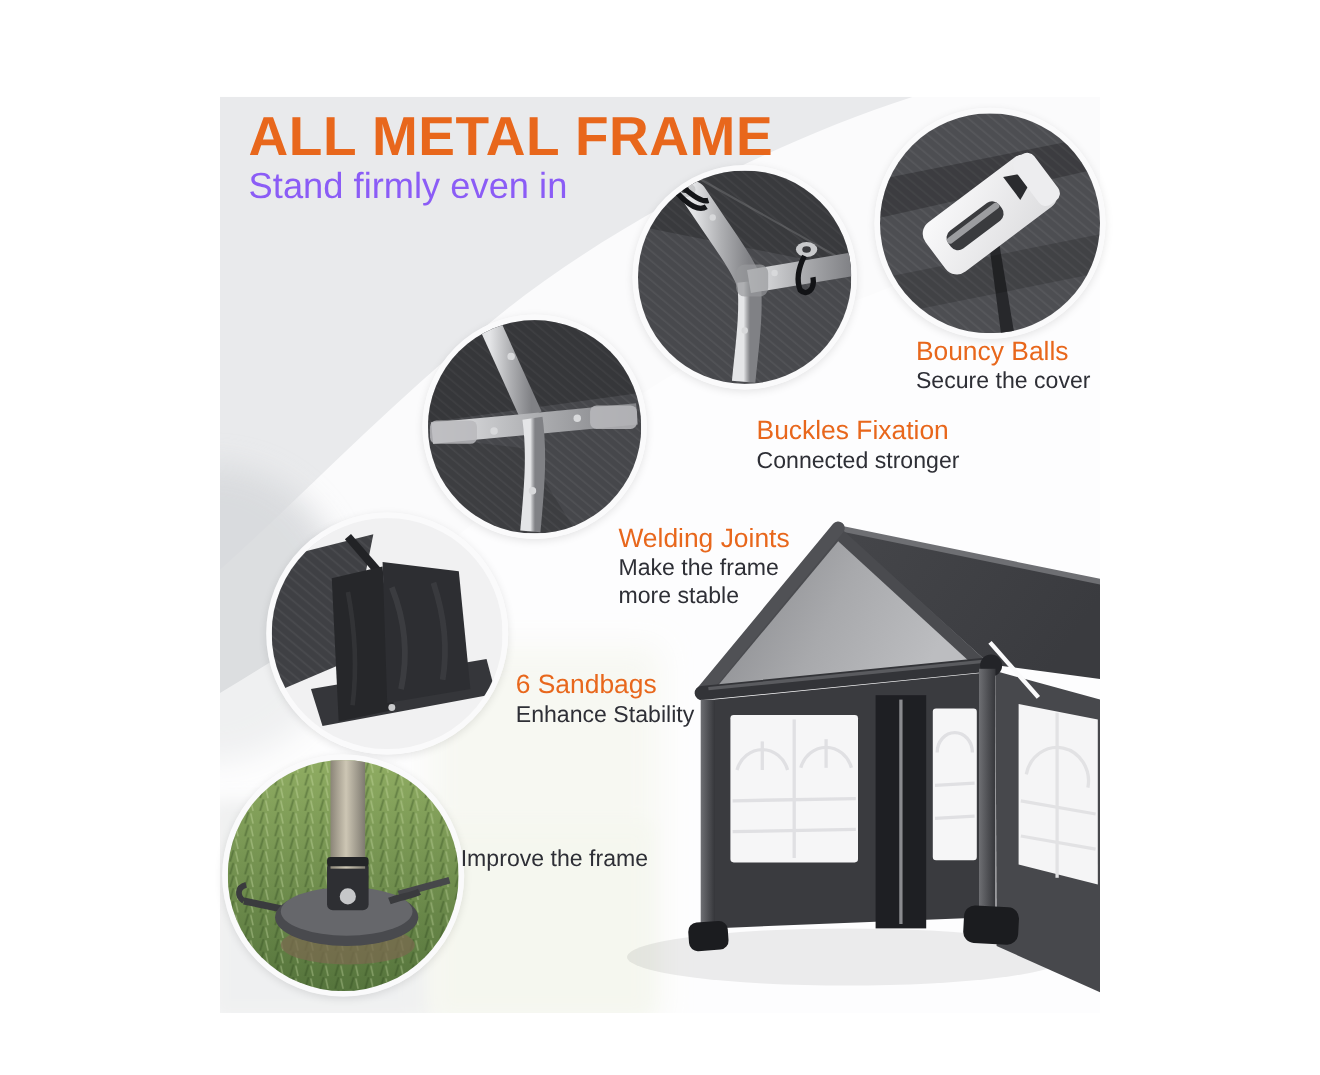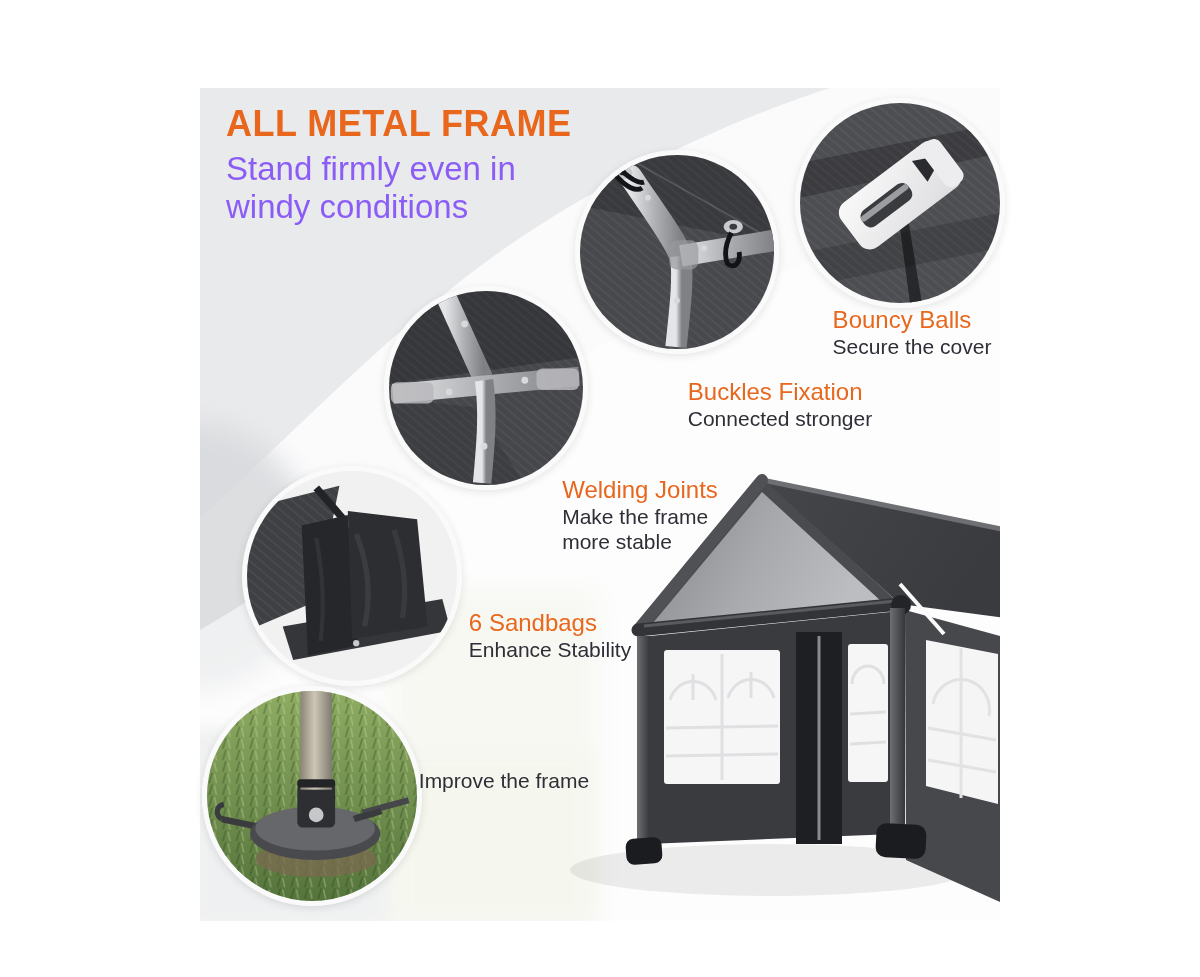--- a/index.html
+++ b/index.html
@@ -4,21 +4,21 @@
 <style>
   html,body{margin:0;padding:0;background:#ffffff;}
   body{font-family:"Liberation Sans", sans-serif;}
   #canvas{position:relative;width:1200px;height:977px;background:#ffffff;overflow:hidden;}
   #artboard{position:absolute;left:200px;top:88px;width:800px;height:833px;}
   .layer{position:absolute;left:0;top:0;width:100%;height:100%;}
   svg{display:block;}
 
   
   .title-block{position:absolute;left:26px;top:14px;}
-  .title-heading{font-size:36px;font-weight:bold;color:#E8671C;letter-spacing:.5px;line-height:44px;}
+  .title-heading{font-size:50px;font-weight:bold;color:#E8671C;letter-spacing:.5px;line-height:44px;}
   .title-sub{font-size:33px;color:#8b5cf6;line-height:38px;margin-top:4px;}
 
   .callout{position:absolute;transform:translateX(-50%);white-space:nowrap;}
   .callout .f-name{font-size:24px;color:#E8671C;line-height:28px;}
   .callout .f-desc{font-size:21px;color:#2E2F36;line-height:25px;}
 
   
   .circ{position:absolute;border-radius:50%;border:5px solid #FAFAFB;overflow:hidden;box-sizing:border-box;
         box-shadow:0 2px 8px rgba(0,0,0,.10);}
   .circ svg{width:100%;height:100%;}
@@ -252,21 +252,20 @@
         <circle cx="104" cy="118" r="7" fill="#C6C7C9"></circle>
         <rect x="89" y="0" width="30" height="94" fill="url(#poleGrad)"></rect>
         <rect x="86" y="84" width="36" height="8" rx="3" fill="#232427"></rect>
       </svg>
     </div>
 
     <div class="title-block">
       <div class="title-heading">ALL METAL FRAME</div>
       <div class="title-sub">
         <div>Stand firmly even in</div>
-        <div>windy conditions</div>
       </div>
     </div>
 
     <div class="callout" style="left:712px;top:218px;">
       <div class="f-name">Bouncy Balls</div>
       <div class="f-desc">Secure the cover</div>
     </div>
 
     <div class="callout" style="left:580px;top:290px;">
       <div class="f-name">Buckles Fixation</div>

